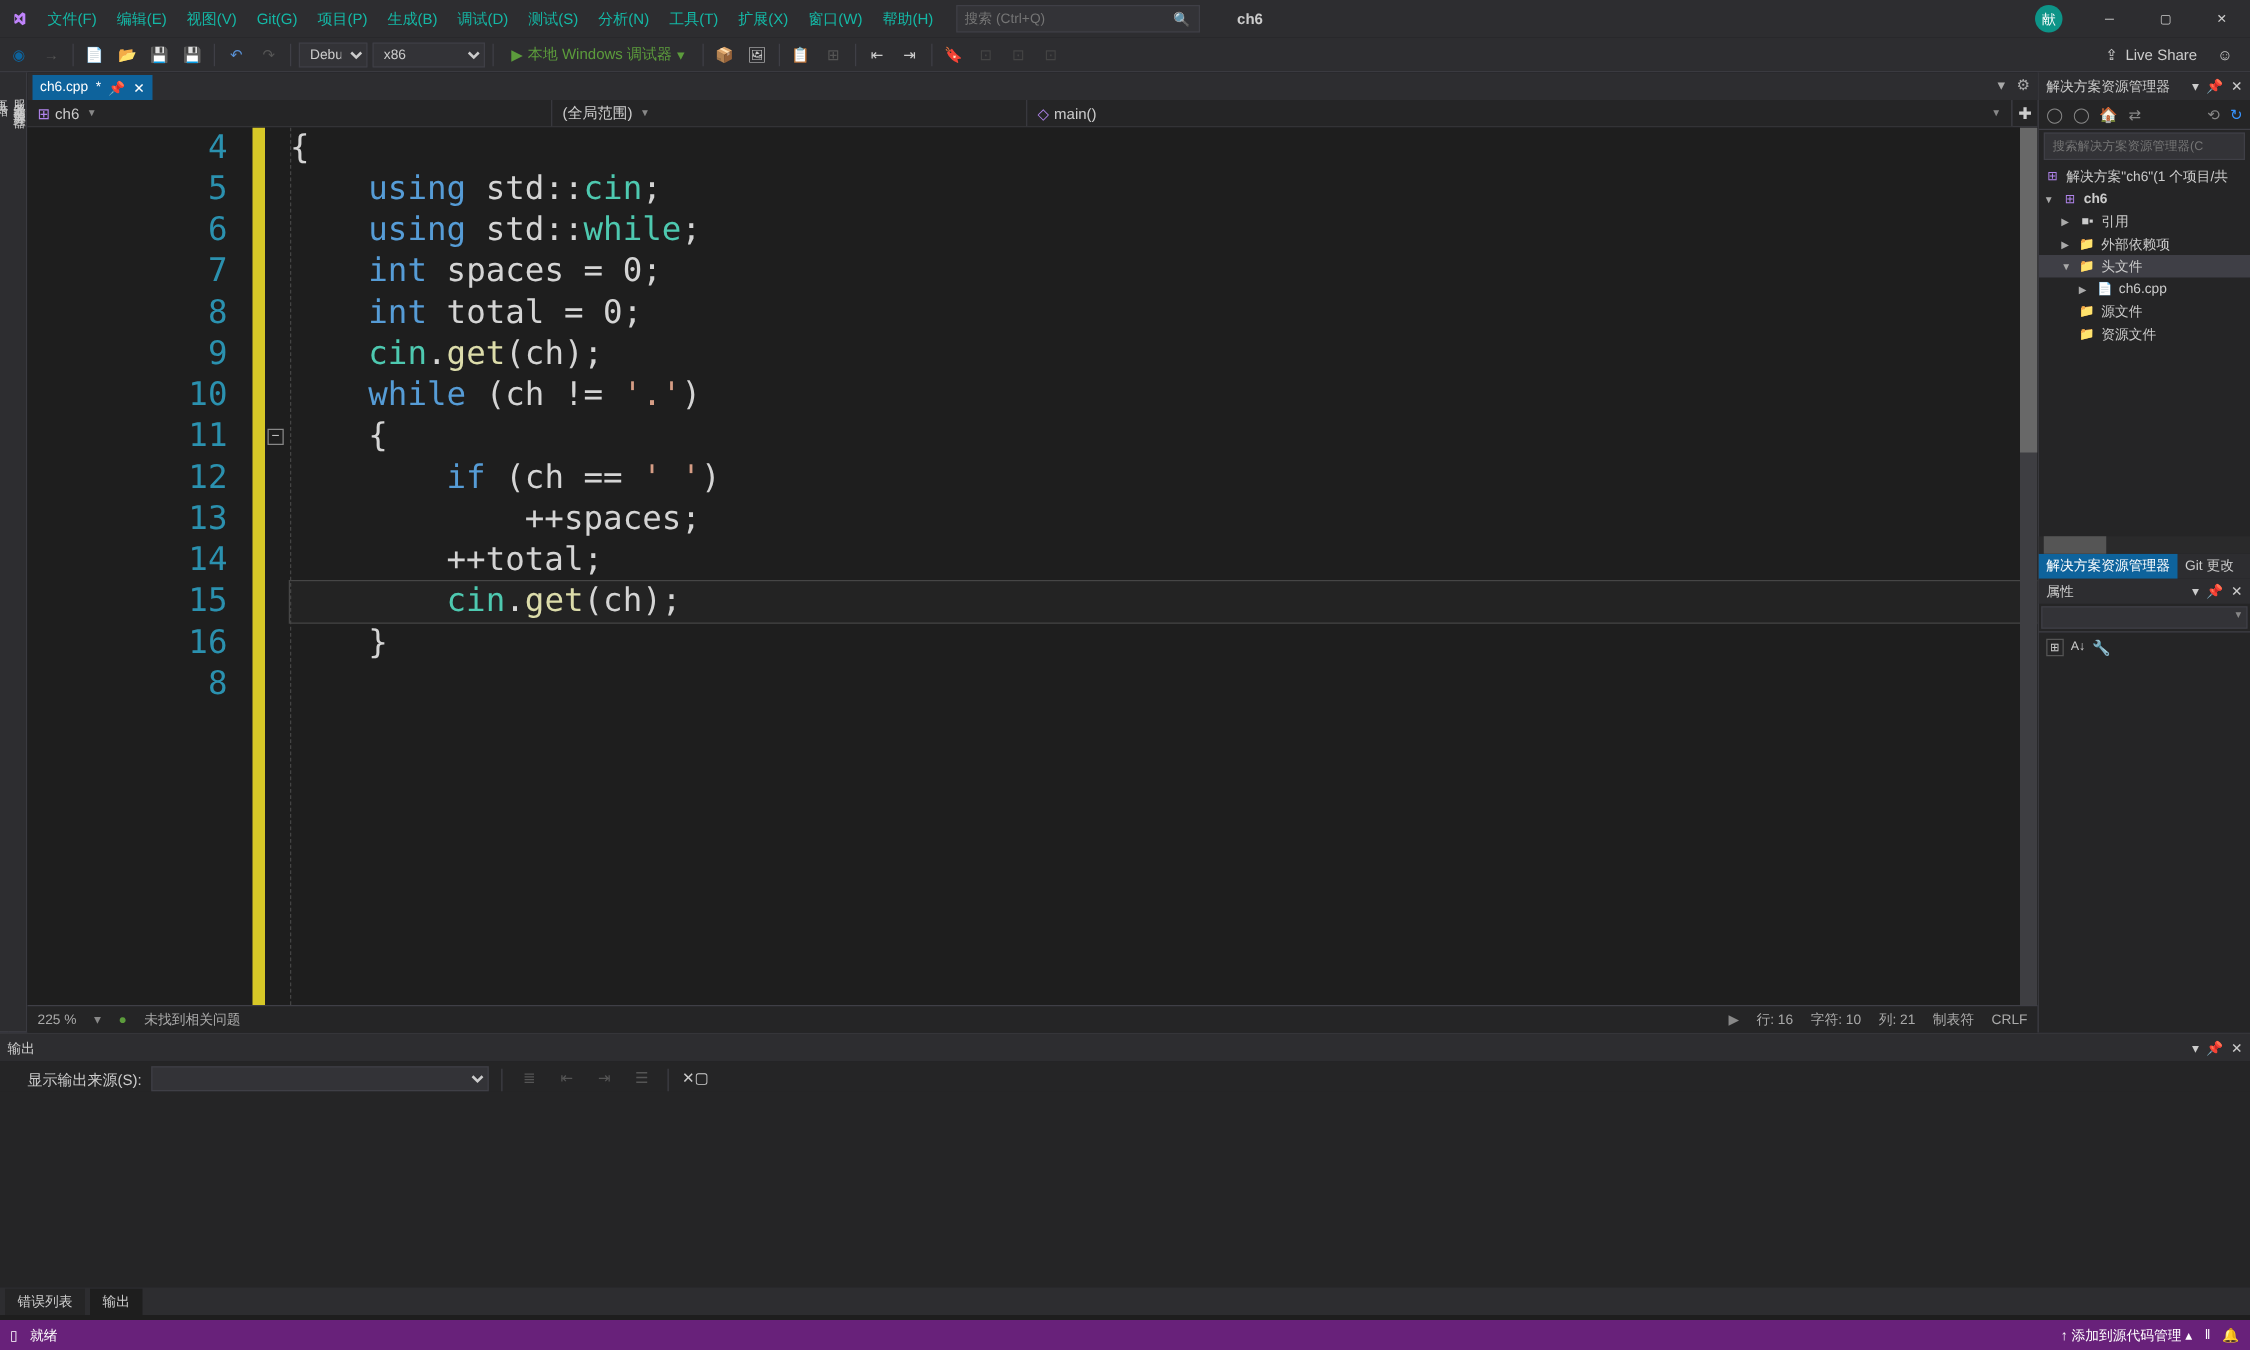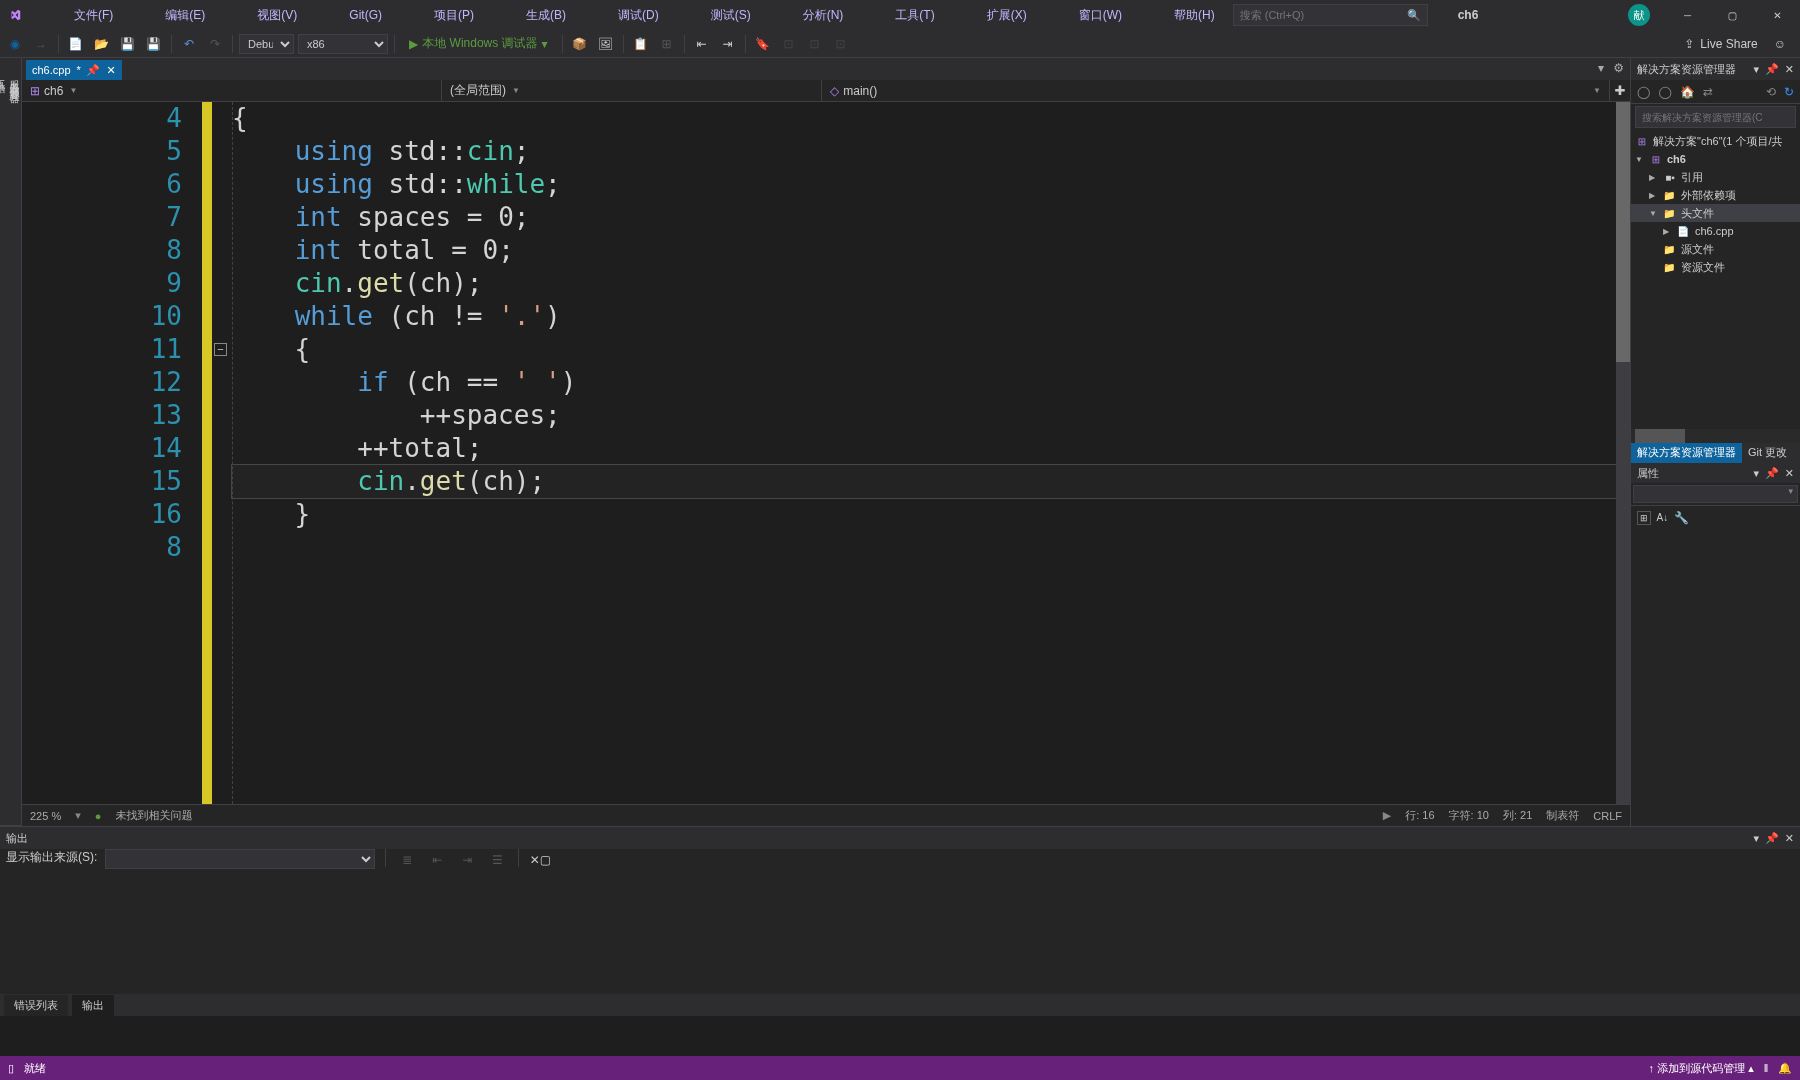--- a/index.html
+++ b/index.html
@@ -1,20 +1,20 @@
 <!DOCTYPE html>
 <html><head>
 <meta charset="utf-8">
 <style>
 * { margin: 0; padding: 0; box-sizing: border-box; }
 body { font-family: "Microsoft YaHei", "Segoe UI", sans-serif; background: #1e1e1e; color: #ccc; font-size: 12px; overflow: hidden; width: 1800px; height: 1080px; position: relative; }
 .titlebar { height: 30px; background: #2d2d30; display: flex; align-items: center; }
 .vs-logo { width: 30px; height: 30px; display: flex; align-items: center; justify-content: center; }
 .menu-bar { display: flex; }
-.menu-item { padding: 0 8px; height: 30px; line-height: 30px; cursor: pointer; color: #c4b5fd; margin-left: 36px; }
+.menu-item { padding: 0 8px; height: 30px; line-height: 30px; cursor: pointer; color: #14b8a6; }
 .search-box { margin-left: 10px; width: 195px; height: 22px; background: #333337; border: 1px solid #3f3f46; display: flex; align-items: center; padding: 0 6px; }
 .search-box input { flex: 1; background: transparent; border: none; color: #aaa; font-size: 11px; outline: none; }
 .search-icon { color: #888; font-size: 11px; }
 .proj-name { margin-left: 30px; color: #ccc; font-weight: bold; }
 .title-spacer { flex: 1; }
 .user-badge { width: 22px; height: 22px; border-radius: 50%; background: #0d9488; color: #fff; display: flex; align-items: center; justify-content: center; font-size: 11px; margin-right: 15px; }
 .win-btn { width: 45px; height: 30px; display: flex; align-items: center; justify-content: center; color: #ccc; cursor: pointer; font-size: 10px; }
 .toolbar { height: 28px; background: #2d2d30; border-bottom: 1px solid #3f3f46; display: flex; align-items: center; padding: 0 4px; gap: 4px; }
 .tb-btn { width: 22px; height: 22px; display: flex; align-items: center; justify-content: center; color: #ccc; cursor: pointer; }
 .tb-sep { width: 1px; height: 18px; background: #3f3f46; margin: 0 2px; }
@@ -46,25 +46,25 @@
 .ns { color: #4ec9b0; }
 .txt { color: #d4d4d4; }
 .fold-btn { position: absolute; width: 13px; height: 13px; border: 1px solid #888; background: #1e1e1e; display: flex; align-items: center; justify-content: center; font-size: 11px; line-height: 1; color: #ccc; left: 2px; }
 .current-line { background: #232323; outline: 1px solid #464646; }
 .scrollbar-v { width: 14px; background: #3e3e42; position: absolute; right: 0; top: 0; bottom: 0; }
 .scroll-thumb { background: #686868; width: 14px; position: absolute; }
 .code-plus { position: absolute; right: 2px; top: 2px; color: #ccc; font-size: 13px; }
 .code-status { height: 22px; background: #252526; border-top: 1px solid #3f3f46; display: flex; align-items: center; padding: 0 8px; gap: 14px; font-size: 11px; color: #aaa; }
 .code-status .spacer { flex: 1; }
 .status-ok { color: #5c9c3c; }
-.output-panel { height: 190px; background: #252526; border-top: 1px solid #3f3f46; display: flex; flex-direction: column; }
+.output-panel { height: 226px; background: #252526; border-top: 1px solid #3f3f46; display: flex; flex-direction: column; }
 .panel-header { height: 22px; background: #2d2d30; display: flex; align-items: center; padding: 0 6px; font-size: 11px; }
 .panel-header .spacer { flex: 1; }
 .panel-header .pin { margin-left: 6px; cursor: pointer; }
-.output-tb { height: 24px; display: flex; align-items: flex-start; padding: 0 6px; gap: 8px; background: #252526; }
+.output-tb { height: 24px; display: flex; align-items: flex-end; padding: 0 22px; gap: 8px; background: #252526; }
 .panel-tabs { height: 22px; background: #2d2d30; display: flex; align-items: flex-end; }
 .panel-tab { padding: 3px 10px; background: #252526; margin-left: 4px; font-size: 11px; }
 .panel-tab.active { background: #1e1e1e; }
 .se-col { width: 170px; background: #252526; border-left: 1px solid #3f3f46; display: flex; flex-direction: column; }
 .se-header { height: 22px; background: #2d2d30; display: flex; align-items: center; padding: 0 6px; font-size: 11px; }
 .se-tb { height: 24px; display: flex; align-items: center; gap: 8px; padding: 0 6px; border-bottom: 1px solid #3f3f46; }
 .se-tb .icon { color: #888; font-size: 12px; }
 .se-search { height: 22px; display: flex; align-items: center; padding: 0 6px; background: #333337; border: 1px solid #3f3f46; margin: 2px 4px; gap: 42px; }
 .se-search input { flex: 1; background: transparent; border: none; color: #888; font-size: 10px; outline: none; }
 .tree { flex: 1; overflow: auto; font-size: 11px; padding-top: 2px; }

